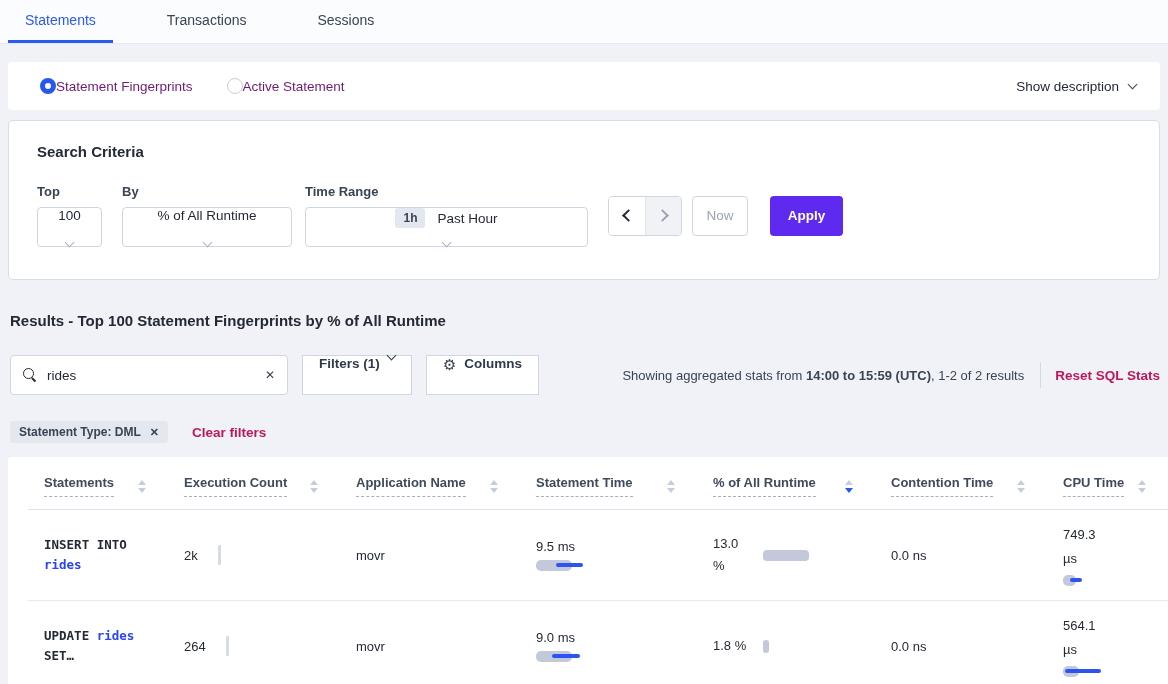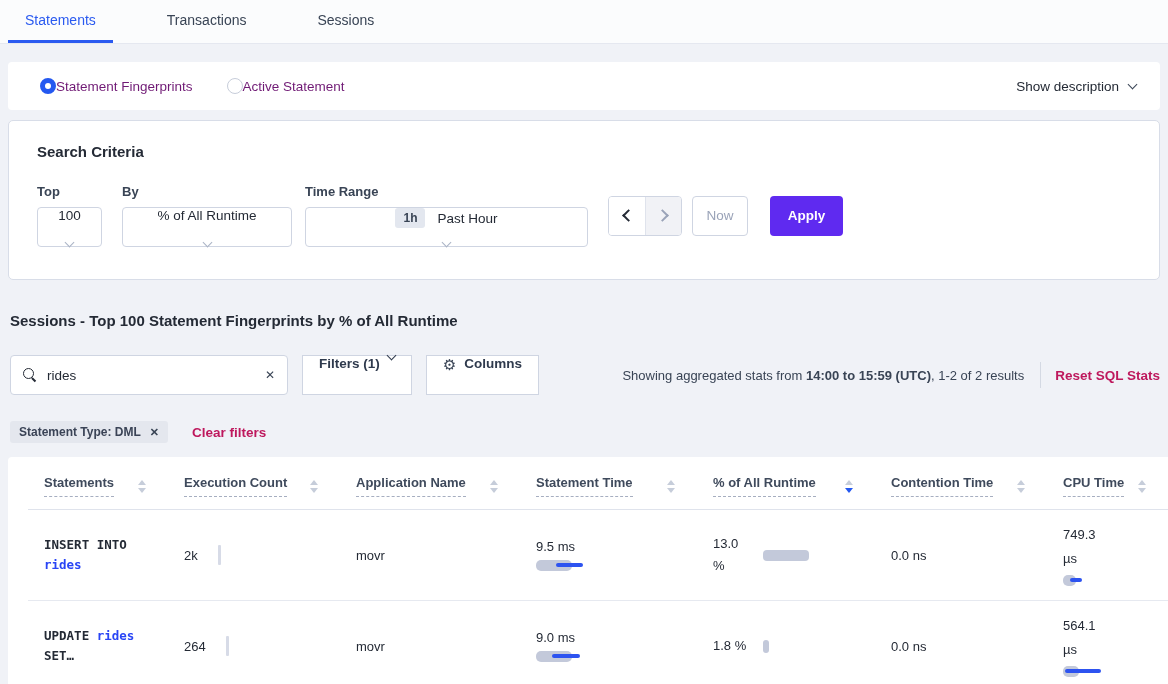--- a/index.html
+++ b/index.html
@@ -175,21 +175,21 @@
           <span class="chev-r"></span>
         </div>
     </div>
     <div class="ctrl now-btn">
       <span>Now</span>
     </div>
     <button class="apply-btn">Apply</button>
   </div>
 </div>
 
-<div class="results-heading">Sessions - Top 100 Statement Fingerprints by % of All Runtime</div>
+<div class="results-heading">Results - Top 100 Statement Fingerprints by % of All Runtime</div>
 
 <div class="search-row">
   <div class="search-input">
     <span class="sicon"></span>
     <input value="rides" style="">
     <span class="clear-x">✕</span>
   </div>
   <div class="btn" style="margin-left:14px;">
     <span>Filters (1)</span>
     <span class="chev" style="border-color:#2f3a4d;"></span>

